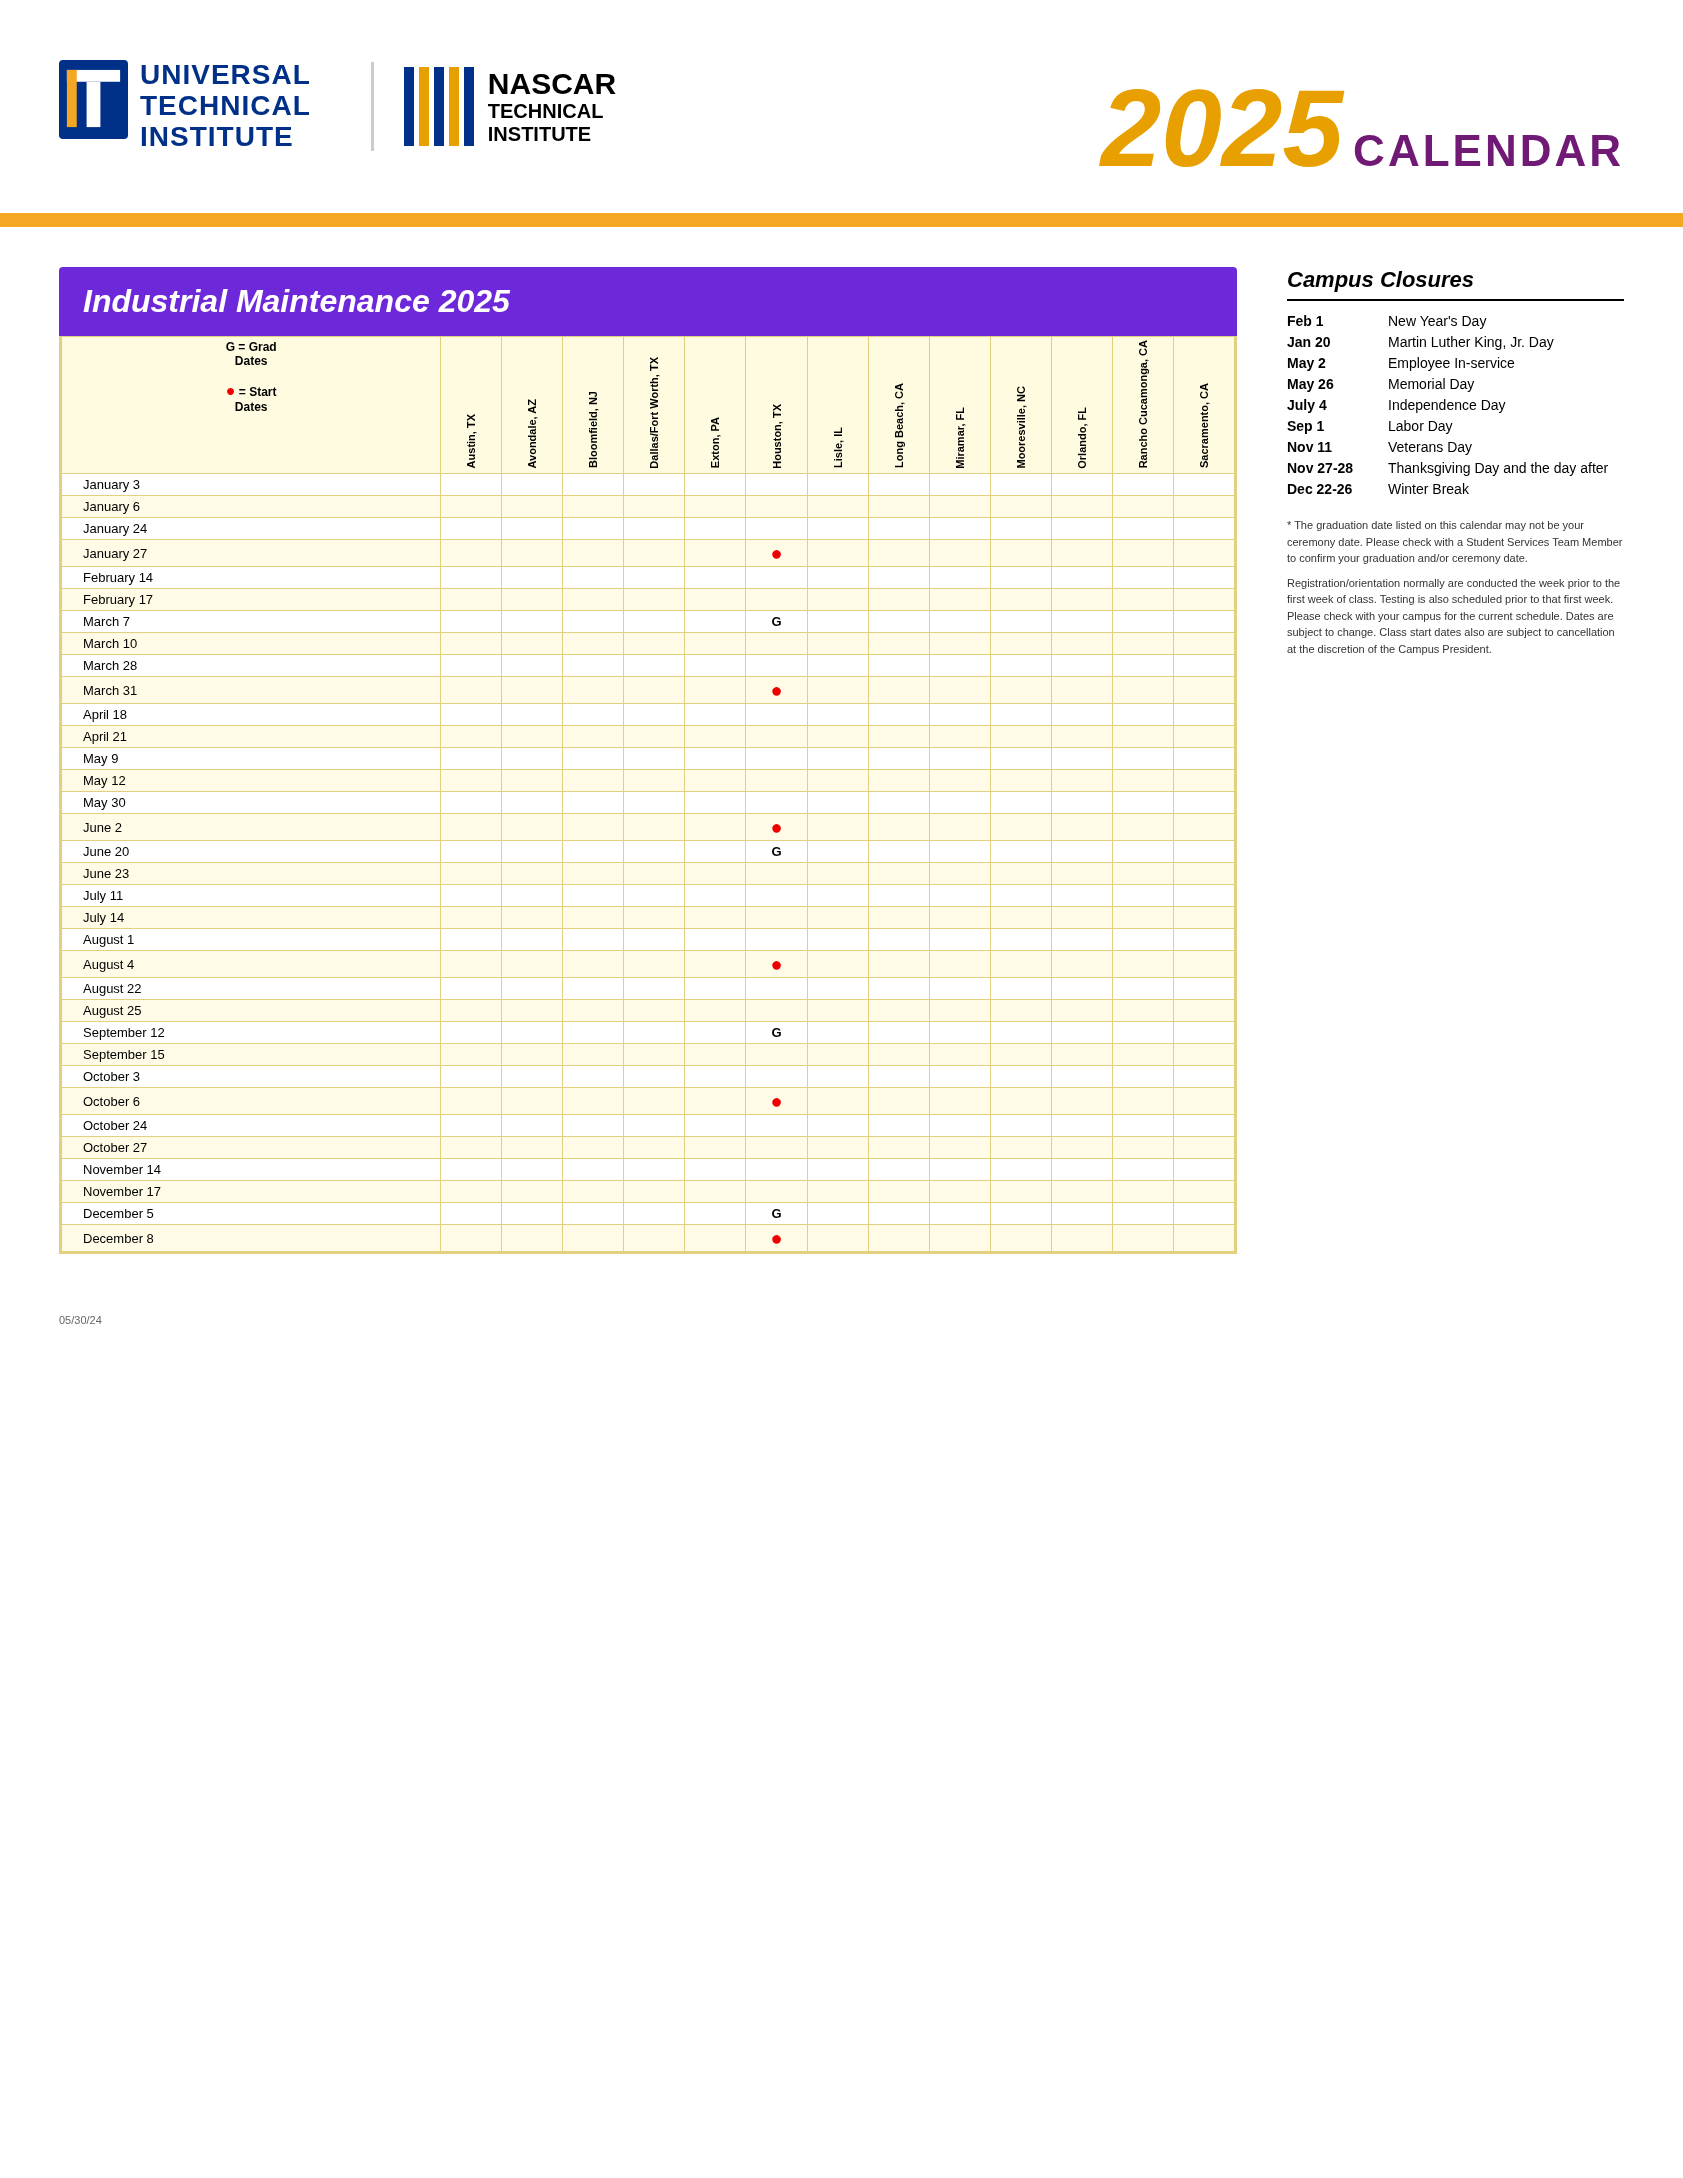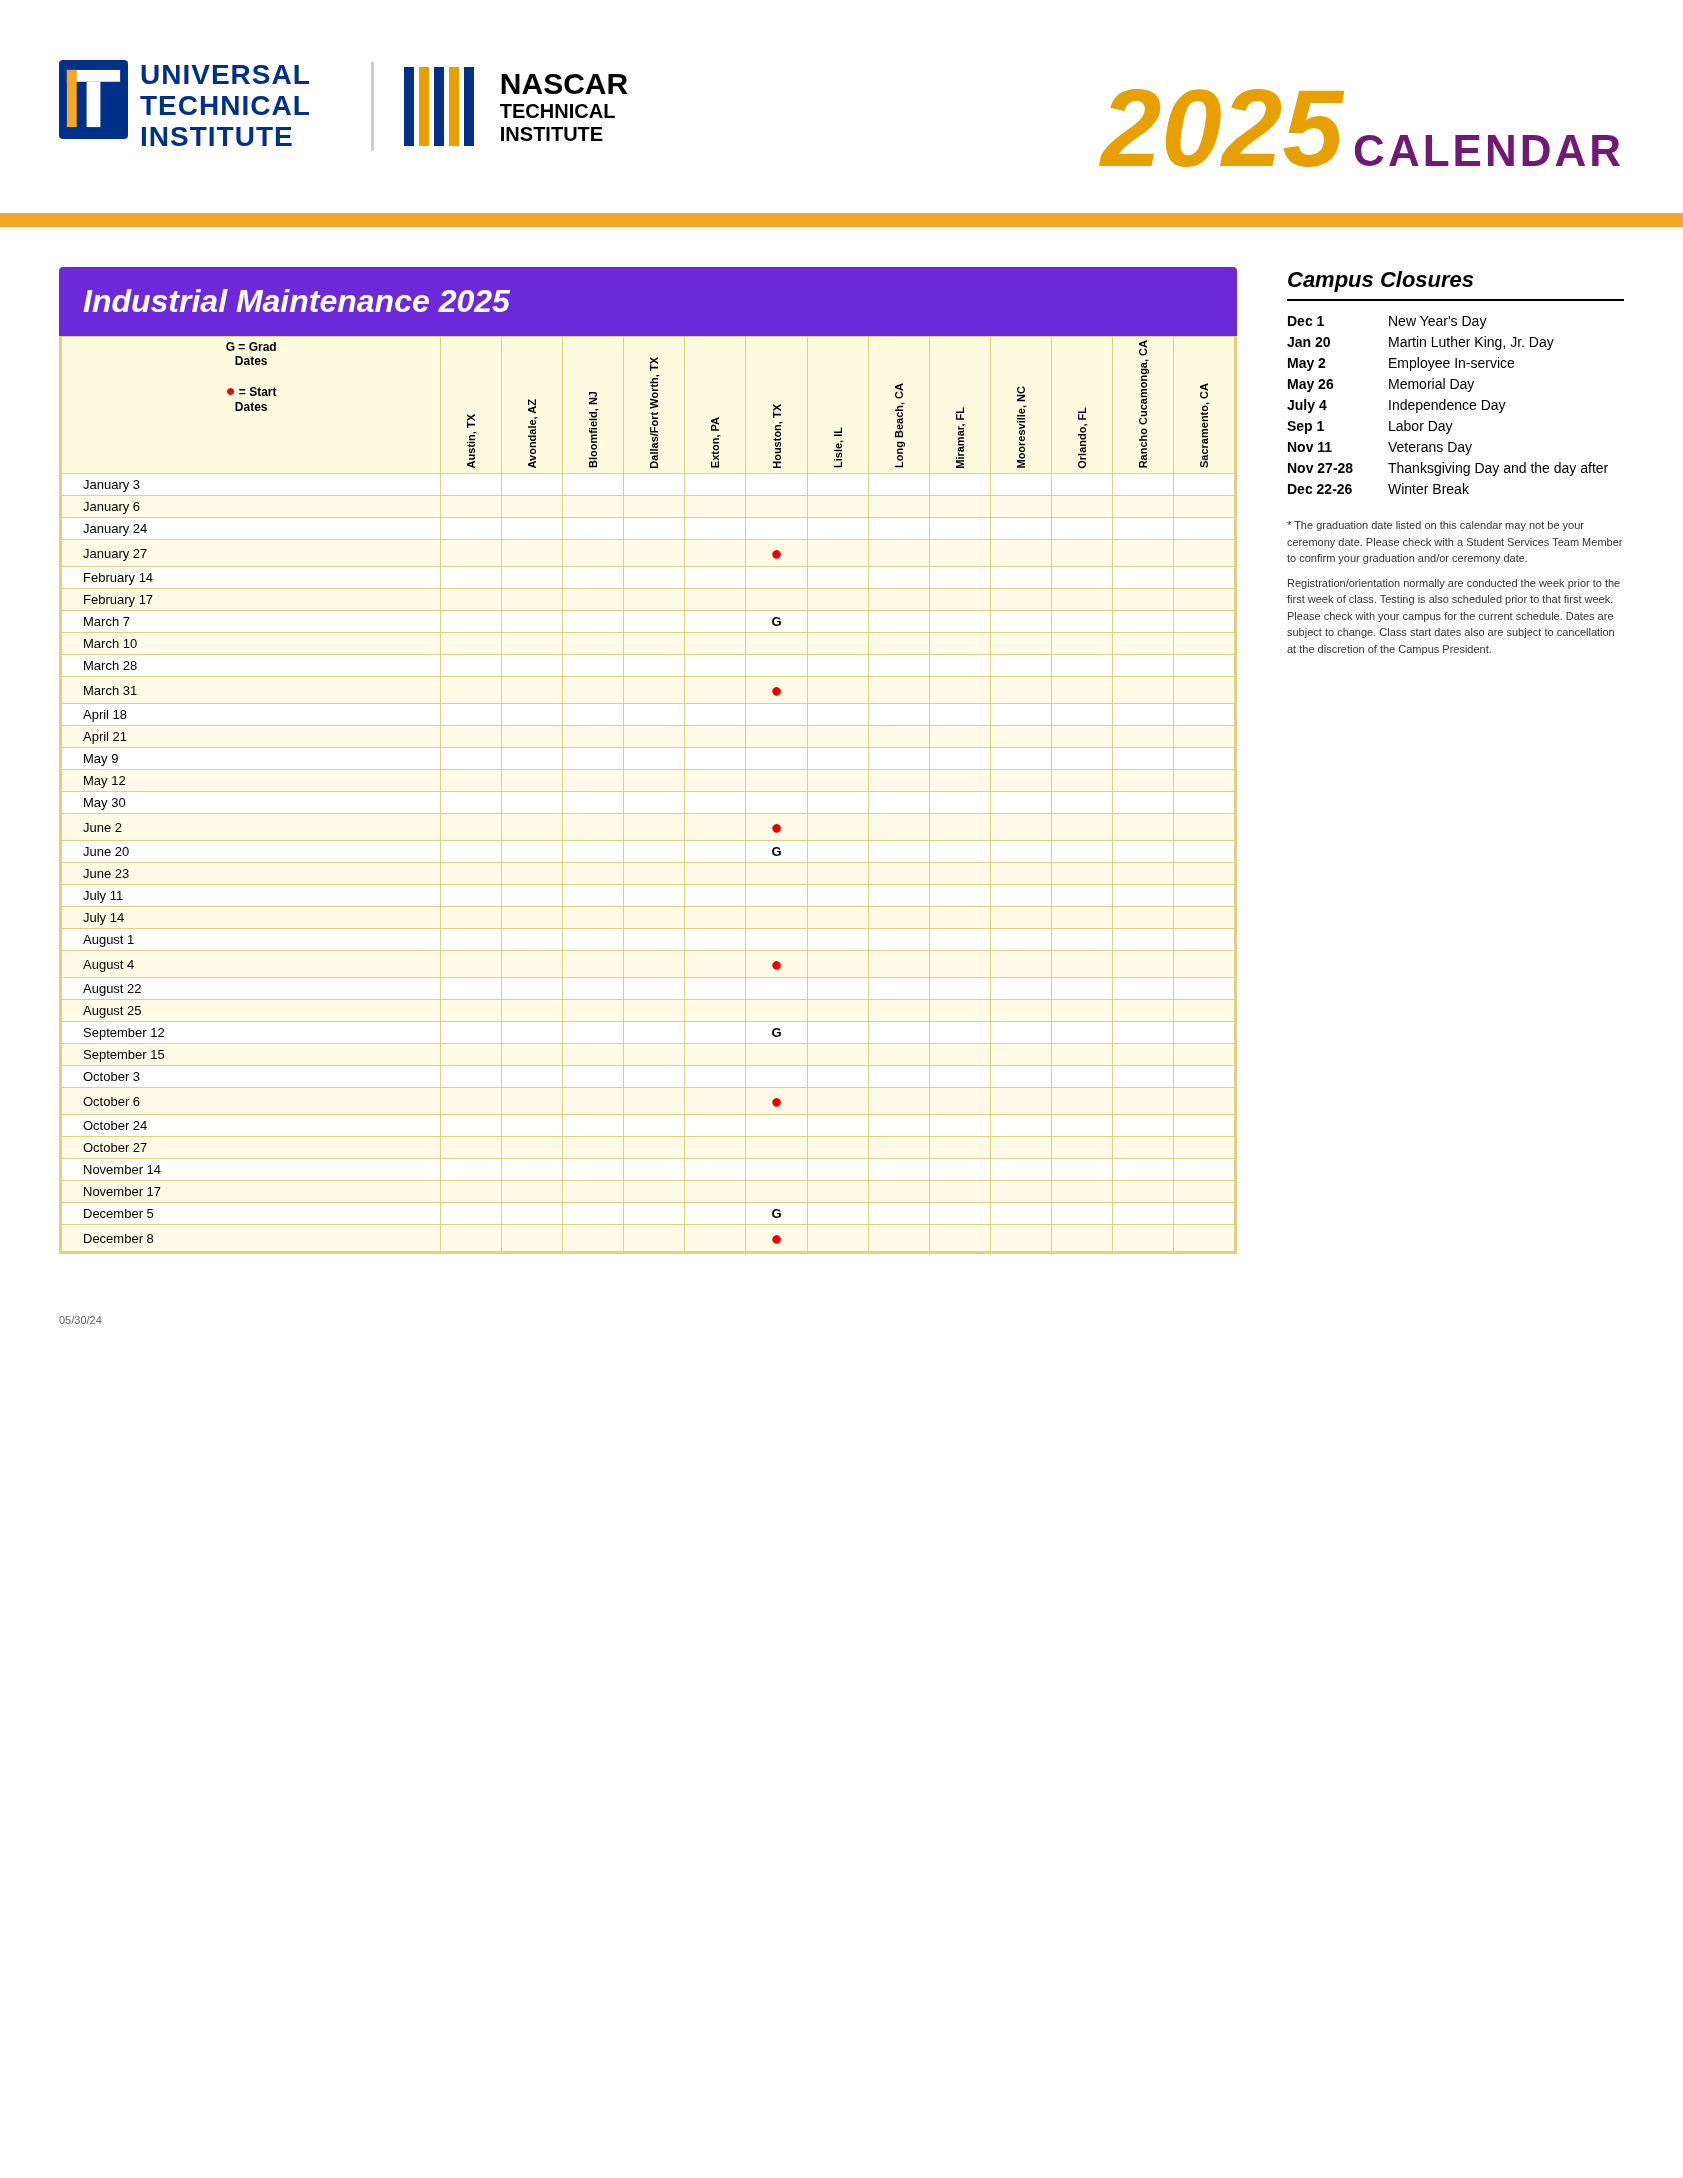--- a/index.html
+++ b/index.html
@@ -38,21 +38,21 @@
     }
     .divider-v {
       width: 3px;
       height: 89px;
       background: #ccc;
       margin: 0 30px;
     }
     .logo-nascar {
       display: flex;
       align-items: center;
-      gap: 26px;
+      gap: 14px;
     }
     .nascar-stripes {
       display: flex;
       gap: 5px;
       height: 79px;
     }
     .nascar-stripe {
       width: 10px;
       background: #e8a000;
     }
@@ -863,21 +863,21 @@
           </tbody>
       </table>
     </div>
   </div>
 
   <div class="closures-section">
     <div class="closures-title">Campus Closures</div>
 
     <div id="closures-list">
         <div class="closure-row">
-          <span class="closure-date">Dec 1</span>
+          <span class="closure-date">Feb 1</span>
           <span class="closure-desc">New Year's Day</span>
         </div>
         <div class="closure-row">
           <span class="closure-date">Jan 20</span>
           <span class="closure-desc">Martin Luther King, Jr. Day</span>
         </div>
         <div class="closure-row">
           <span class="closure-date">May 2</span>
           <span class="closure-desc">Employee In-service</span>
         </div>

